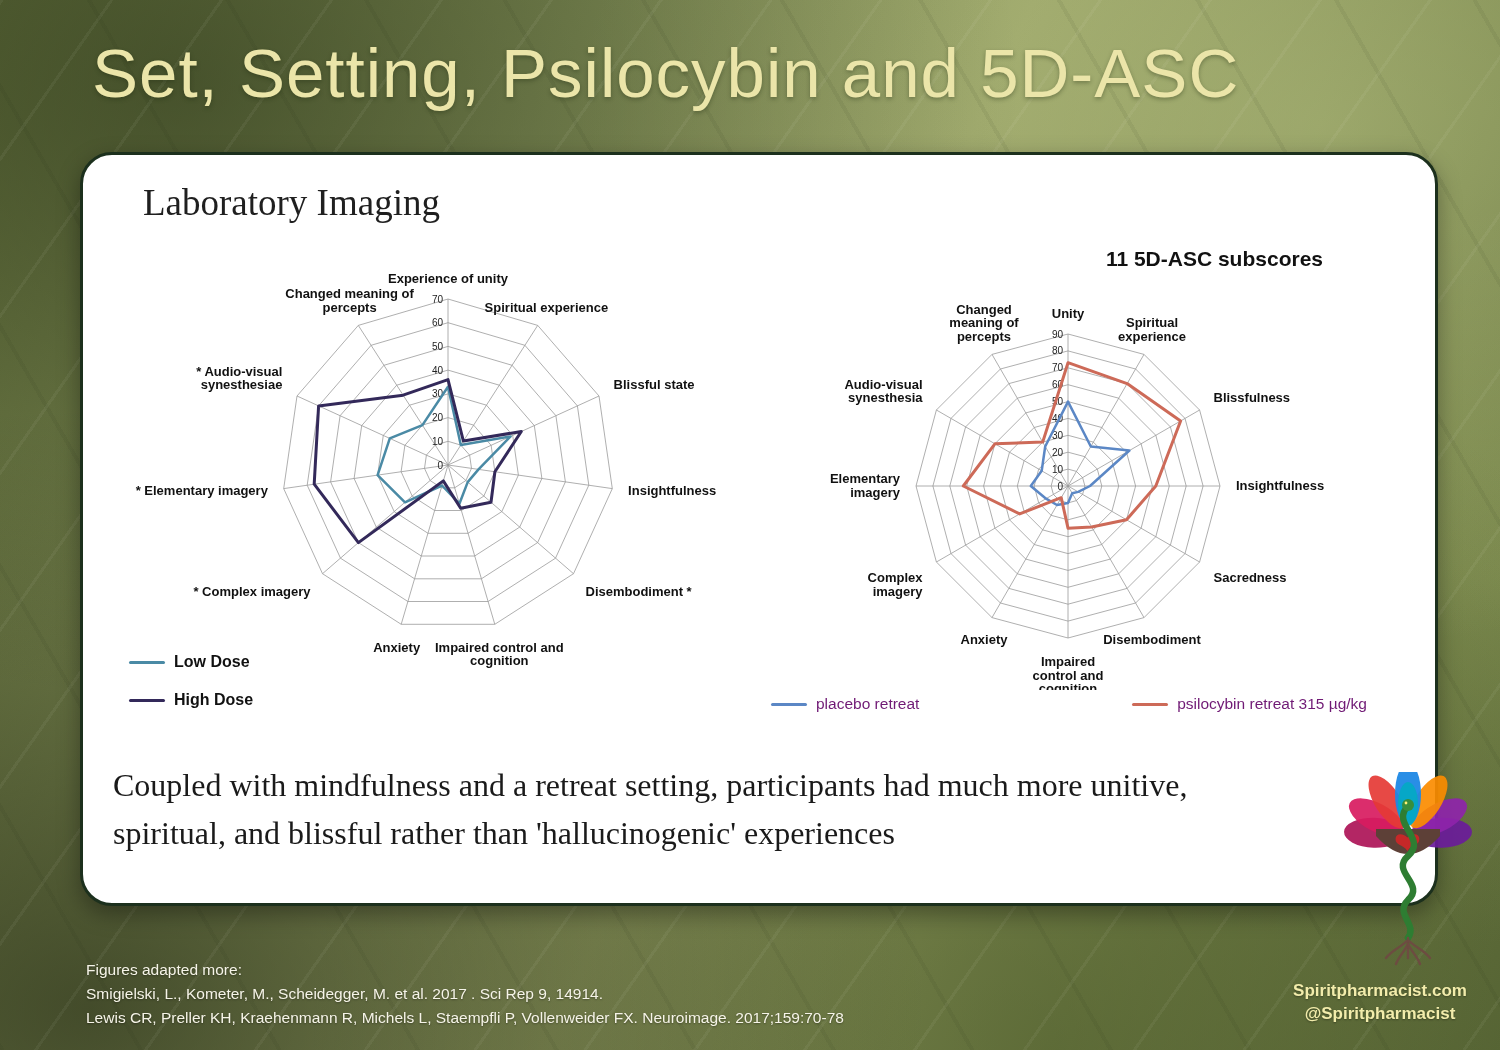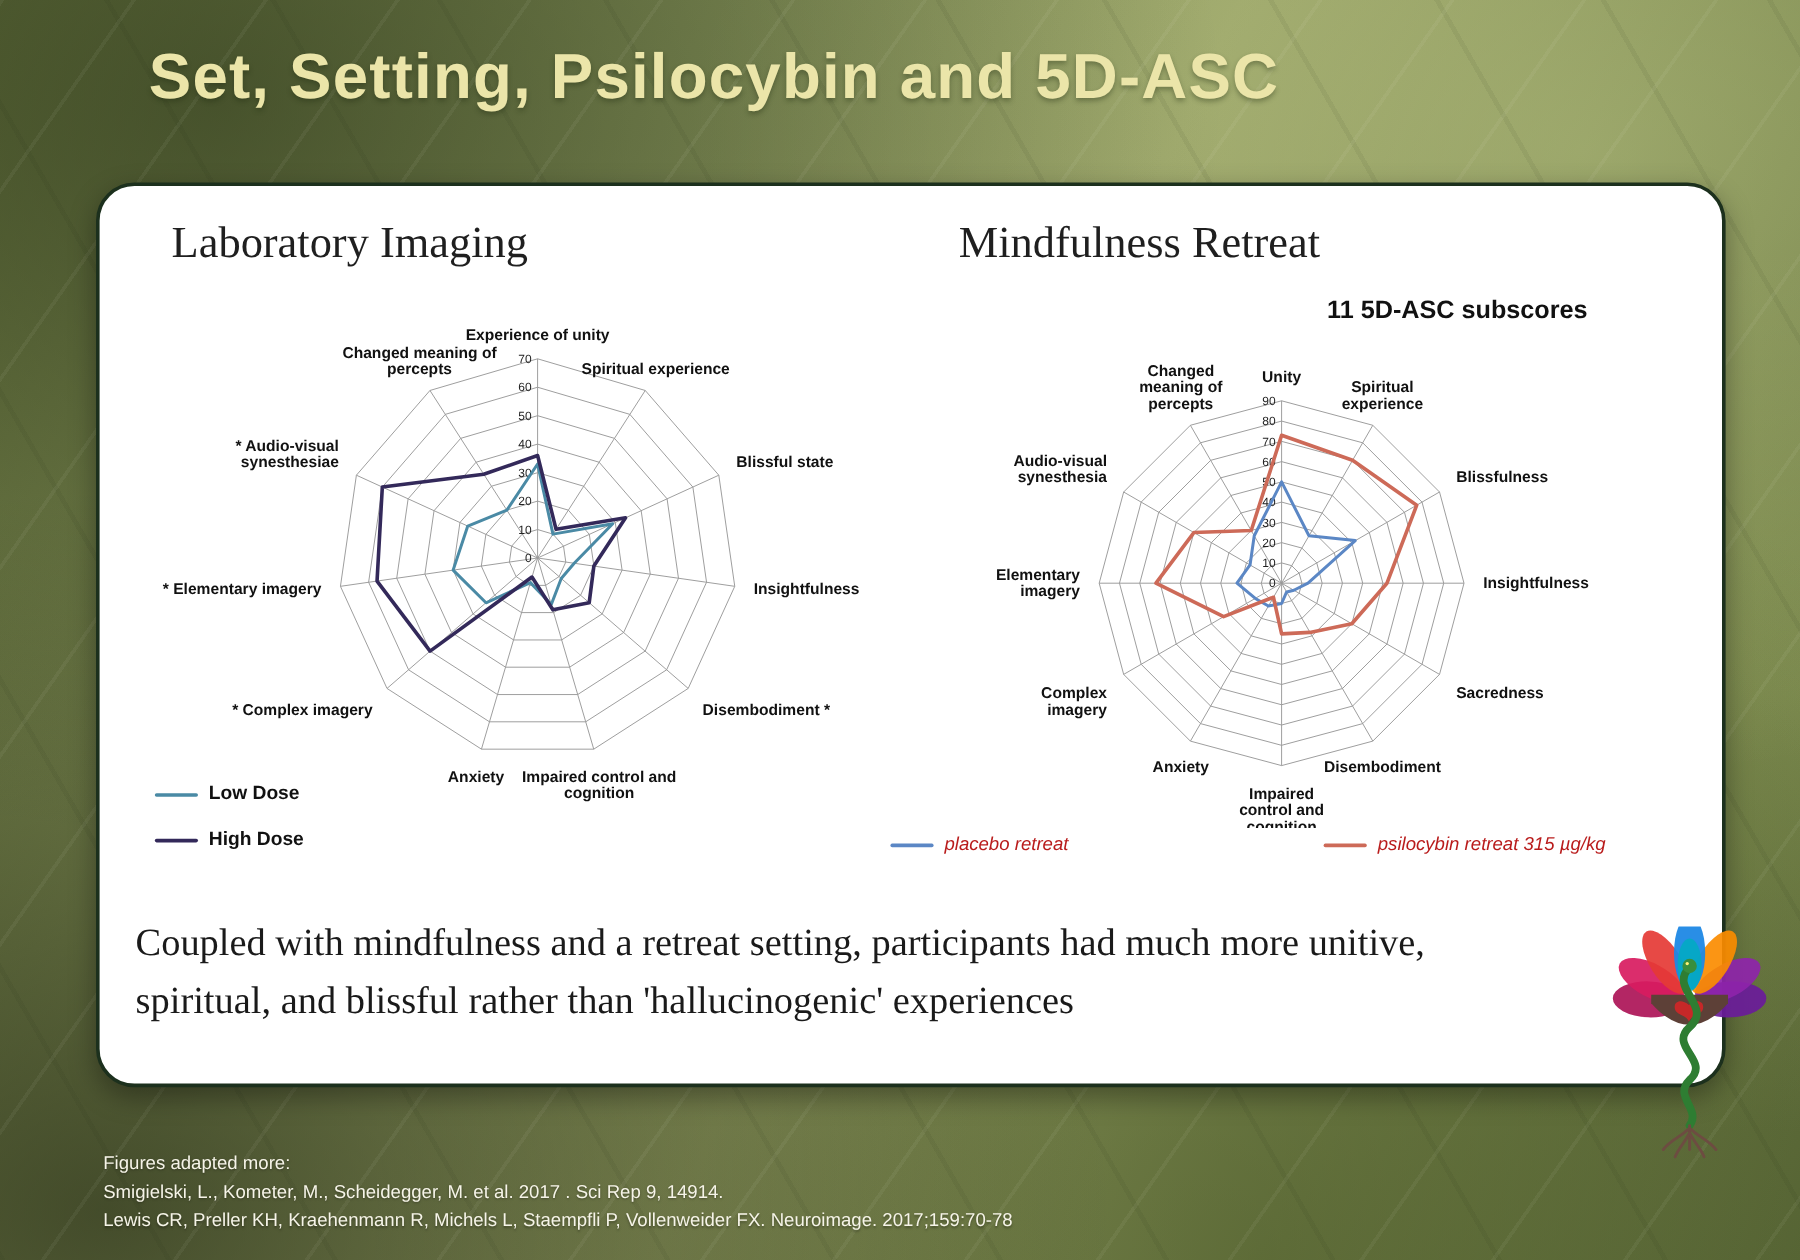--- a/index.html
+++ b/index.html
@@ -15,23 +15,22 @@
       linear-gradient(115deg,#67743f 0%,#85925a 30%,#98a266 52%,#78854c 78%,#5c6a39 100%);
   }
   .streaks{
     position:absolute;inset:0;pointer-events:none;
     background:
       repeating-linear-gradient(125deg, rgba(255,255,240,0.05) 0 3px, transparent 3px 90px),
       repeating-linear-gradient(60deg, rgba(20,30,10,0.06) 0 4px, transparent 4px 120px);
   }
   .title{
     position:absolute;left:92px;top:34px;width:1360px;
-    font-size:53px;font-weight:700;letter-spacing:1px;color:#ebe5a9;
+    font-size:69px;font-weight:400;letter-spacing:1px;color:#ebe5a9;
     text-shadow:0 2px 4px rgba(30,40,15,0.35);
-    margin-left:32px;
   }
   .card{
     position:absolute;left:80px;top:152px;width:1352px;height:748px;
     background:#ffffff;border:3px solid #1c301d;border-radius:32px;
     box-shadow:0 8px 22px rgba(0,0,0,0.35);
   }
   .chart-heading{
     position:absolute;font-family:"Liberation Serif",serif;
     font-size:37px;color:#1f1f1f;text-align:left;white-space:nowrap;
   }
@@ -41,22 +40,22 @@
     position:absolute;left:760px;top:92px;width:480px;text-align:right;
     font-size:21px;font-weight:bold;color:#111;
   }
   svg.radar{position:absolute;font-family:"Liberation Sans",sans-serif;}
   #radar0{left:5px;top:72px;}
   #radar1{left:690px;top:105px;}
   .legend-left{position:absolute;left:46px;top:498px;}
   .legend-row{display:flex;align-items:center;margin-bottom:20px;font-weight:bold;font-size:16px;color:#111;text-align:center;}
   .swatch-line{display:inline-block;width:36px;height:3px;margin-right:9px;border-radius:2px;}
   .legend-right{
-    position:absolute;left:659px;top:540px;width:596px;display:flex;
-    justify-content:space-between;font-size:15.5px;color:#b91c1c;font-style:italic;
+    position:absolute;left:688px;top:540px;width:596px;display:flex;
+    justify-content:space-between;font-size:15.5px;color:#701a75;
   }
   .legend-item{display:flex;align-items:center;}
   .body-text{
     position:absolute;left:30px;top:606px;width:1195px;
     font-family:"Liberation Serif",serif;font-size:32px;color:#1a1a1a;line-height:1.5;
   }
   .credits{
     position:absolute;left:86px;top:958px;color:#f6f4e8;font-size:15.5px;line-height:1.55;
     text-shadow:0 1px 2px rgba(0,0,0,0.35);
   }
@@ -71,21 +70,20 @@
 <body>
 
 <div class="slide">
   <div class="streaks"></div>
 
   <div class="title">Set, Setting, Psilocybin and 5D-ASC</div>
 
   <div class="card">
 
     <div class="chart-heading heading-left">Laboratory Imaging</div>
-    <div class="chart-heading heading-right">Mindfulness Retreat</div>
 
     <div class="radar-subtitle">11 5D-ASC subscores</div>
 
     <svg id="radar0" class="radar" width="690" height="560">
         <polygon points="360.0,214.3 372.8,218.1 381.6,228.1 383.5,241.4 377.9,253.5 366.7,260.8 353.3,260.8 342.1,253.5 336.5,241.4 338.4,228.1 347.2,218.1" fill="none" stroke="#9a9a9a" stroke-width="0.8"></polygon>
         <polygon points="360.0,190.6 385.6,198.1 403.1,218.3 406.9,244.7 395.8,269.1 373.4,283.5 346.6,283.5 324.2,269.1 313.1,244.7 316.9,218.3 334.4,198.1" fill="none" stroke="#9a9a9a" stroke-width="0.8"></polygon>
         <polygon points="360.0,166.9 398.5,178.2 424.7,208.4 430.4,248.1 413.8,284.6 380.0,306.3 340.0,306.3 306.2,284.6 289.6,248.1 295.3,208.4 321.5,178.2" fill="none" stroke="#9a9a9a" stroke-width="0.8"></polygon>
         <polygon points="360.0,143.1 411.3,158.2 446.3,198.6 453.9,251.5 431.7,300.1 386.7,329.0 333.3,329.0 288.3,300.1 266.1,251.5 273.7,198.6 308.7,158.2" fill="none" stroke="#9a9a9a" stroke-width="0.8"></polygon>
         <polygon points="360.0,119.4 424.1,138.3 467.9,188.7 477.4,254.9 449.6,315.6 393.4,351.8 326.6,351.8 270.4,315.6 242.6,254.9 252.1,188.7 295.9,138.3" fill="none" stroke="#9a9a9a" stroke-width="0.8"></polygon>
         <polygon points="360.0,95.7 436.9,118.3 489.4,178.9 500.8,258.2 467.5,331.2 400.1,374.5 319.9,374.5 252.5,331.2 219.2,258.2 230.6,178.9 283.1,118.3" fill="none" stroke="#9a9a9a" stroke-width="0.8"></polygon>
@@ -221,13 +219,17 @@
     <circle cx="64" cy="31" r="1.4" fill="#fff176"></circle>
     <g stroke="#6d4c41" stroke-width="2.4" stroke-linecap="round" fill="none">
       <path d="M66,166 L66,186"></path>
       <path d="M66,168 C58,176 50,178 44,186"></path>
       <path d="M66,168 C74,176 82,178 88,186"></path>
       <path d="M66,172 C62,180 56,186 54,192"></path>
       <path d="M66,172 C70,180 76,186 78,192"></path>
     </g>
   </svg>
 
+  <div class="brand">
+    <div>Spiritpharmacist.com</div>
+    <div>@Spiritpharmacist</div>
+  </div>
 </div>
 
 </body></html>

